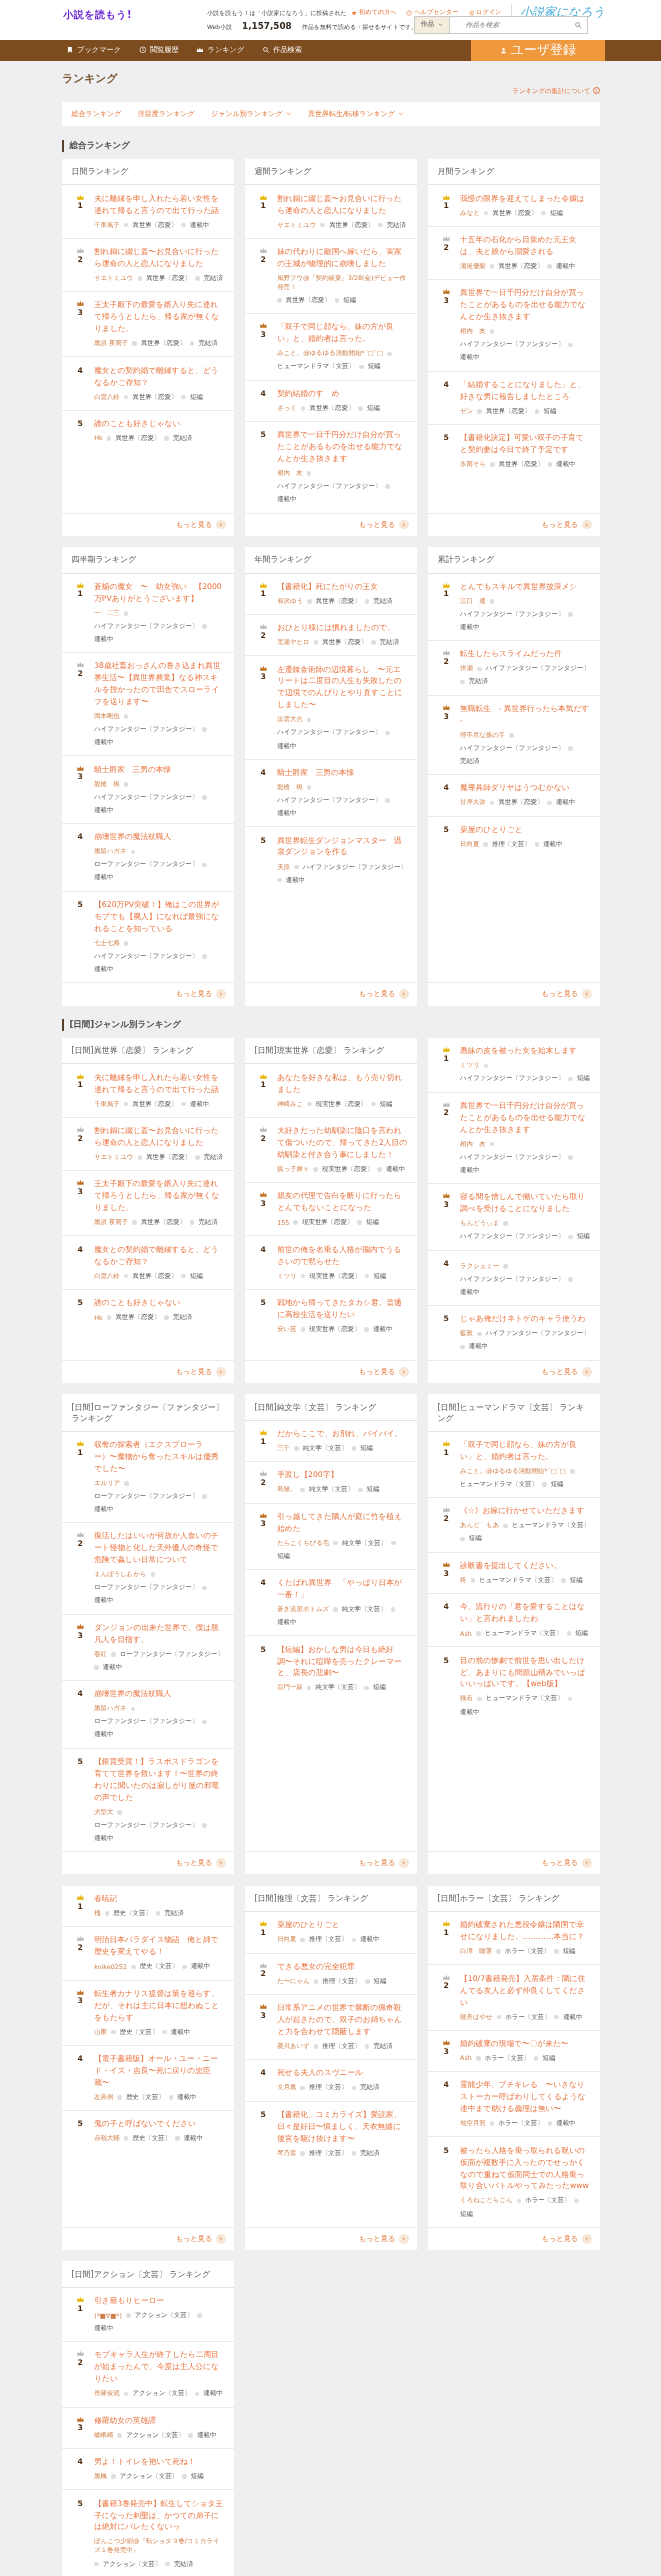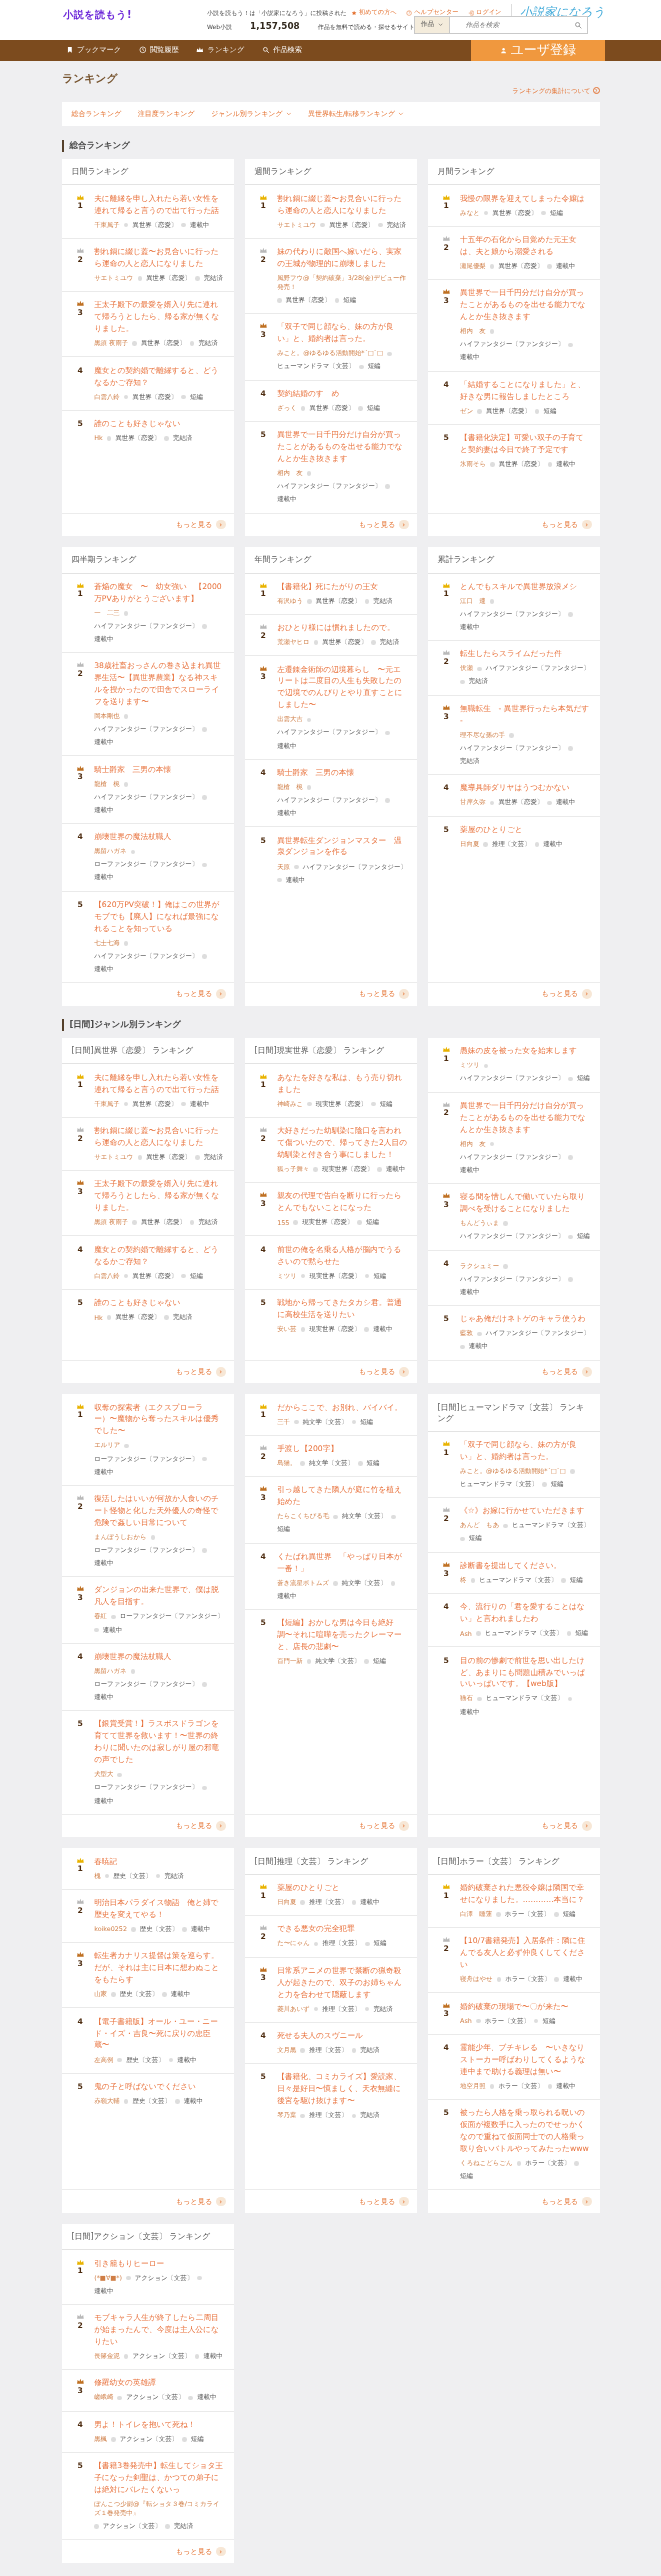--- a/index.html
+++ b/index.html
@@ -17,21 +17,21 @@
 
   
   .site-header { background:#fff; }
   .header-inner { width:548px; margin:0 auto; position:relative; height:40px; }
   .logo {
     position:absolute; left:6.2px; top:7.7px;
     font-size:10px; font-weight:bold; color:#6d28d9;
     text-decoration:none; letter-spacing:0.5px;
   }
   .tagline { position:absolute; left:150px; top:6.7px; font-size:6px; color:#444; line-height:1.95; }
-  .work-count { font-size:8.8px; font-weight:bold; color:#31281d; padding:0 18px; }
+  .work-count { font-size:8.8px; font-weight:bold; color:#31281d; padding:0 10px; }
   .top-links { position:absolute; right:0; top:4.1px; display:flex; gap:9.3px; align-items:center; font-size:6.2px; }
   .top-link { color:#e4702e; text-decoration:none; display:flex; gap:2.1px; align-items:center; }
   .top-link .icon svg { width:6.2px; height:6.2px; }
   .narou-logo { color:#3fa9d9; font-size:12px; font-style:italic; border-left:0.5px solid #ddd; padding-left:8.2px; text-decoration:none; }
   .search-box {
     position:absolute; right:17px; top:15.5px;
     display:flex; align-items:center; border:0.5px solid #c9c9c9; background:#fff;
     width:174px; height:18.5px;
   }
   .search-cat { background:#f4ecdc; height:100%; display:flex; align-items:center; gap:3.6px; padding:0 5.7px; border-right:0.5px solid #c9c9c9; font-size:6.7px; color:#555; }
@@ -1160,20 +1160,21 @@
       </div>
     </div>
   </li>
 </ol>
     <div class="card-footer">
       <a class="more-link"><span>もっと見る</span><span class="more-circle">›</span></a>
     </div>
   </div>
 
   <div class="card">
+    <div class="card-title">[日間]ローファンタジー〔ファンタジー〕 ランキング</div>
     <ol class="items">
   <li class="item">
     <div class="rank-col">
       <span class="crown crown-gold">
                     <svg viewBox="0 0 24 20">
                       <path d="M2 17h20l-1.6-11-5.4 4.4L12 2 9 10.4 3.6 6z" fill="currentColor"></path>
                     </svg>
                   </span>
       <span class="rank-num">1</span>
     </div>
@@ -1264,20 +1265,21 @@
       </div>
     </div>
   </li>
 </ol>
     <div class="card-footer">
       <a class="more-link"><span>もっと見る</span><span class="more-circle">›</span></a>
     </div>
   </div>
 
   <div class="card">
+    <div class="card-title">[日間]純文学〔文芸〕 ランキング</div>
     <ol class="items">
   <li class="item">
     <div class="rank-col">
       <span class="crown crown-gold">
                     <svg viewBox="0 0 24 20">
                       <path d="M2 17h20l-1.6-11-5.4 4.4L12 2 9 10.4 3.6 6z" fill="currentColor"></path>
                     </svg>
                   </span>
       <span class="rank-num">1</span>
     </div>

